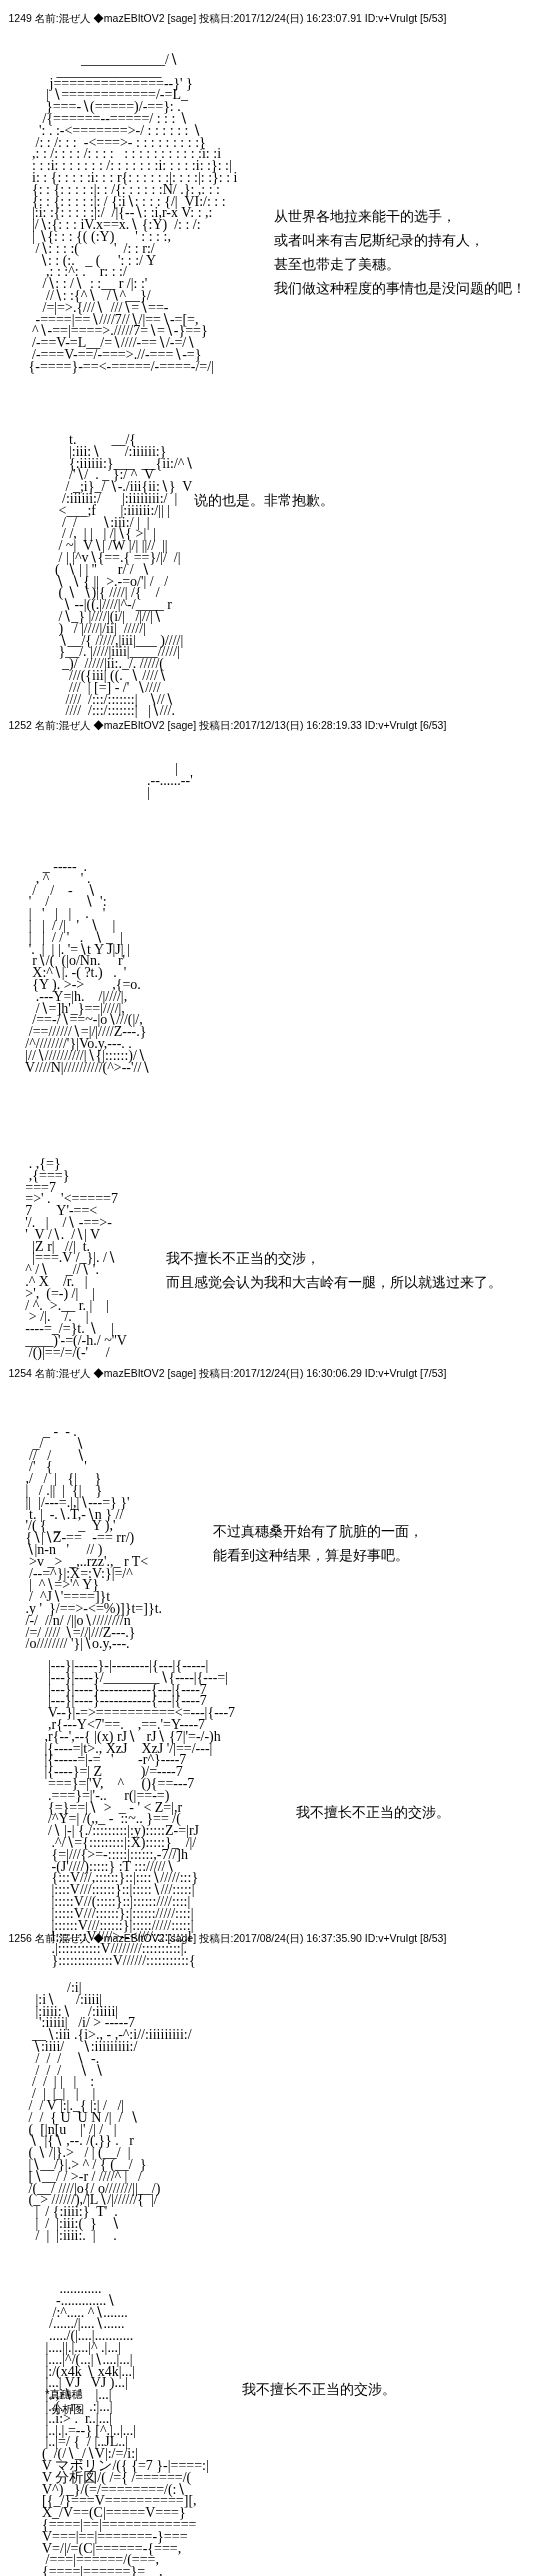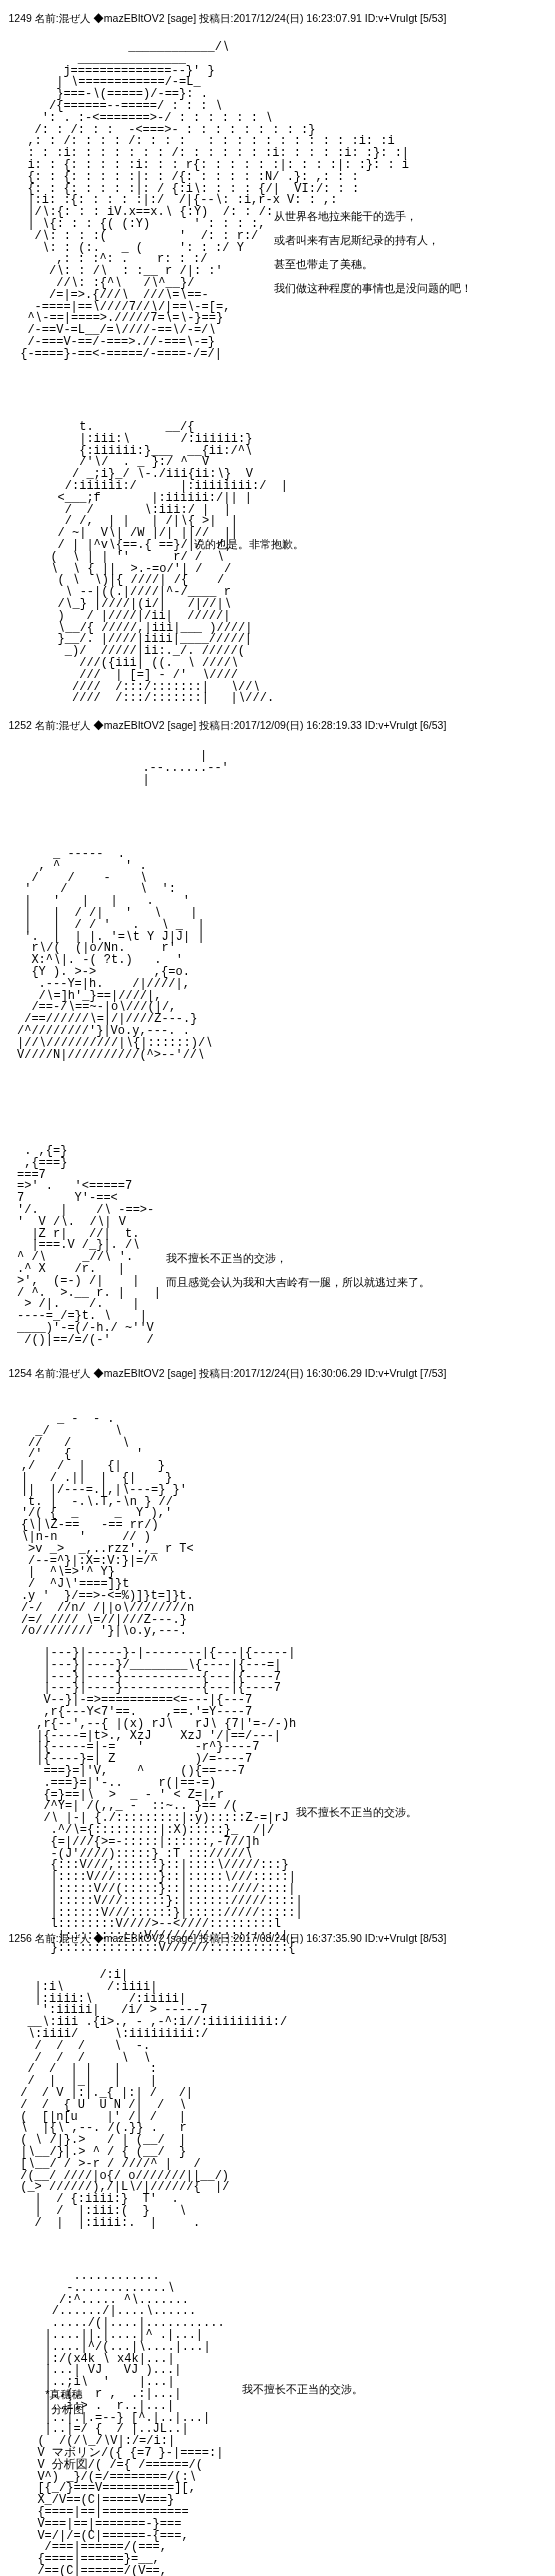--- a/index.html
+++ b/index.html
@@ -16,30 +16,30 @@
   .hdr{
     position:absolute;
     font-size:10.5px;
     line-height:13px;
     white-space:pre;
     color:#000000;
     font-family:"Liberation Sans", sans-serif;
   }
   .aa{
     position:absolute;
-    margin:0;
-    font-family:Liberation Mono, monospace;
-    font-size:12px;
+    margin:12px;
+    font-family:Liberation Serif, serif;
+    font-size:14px;
     line-height:11.8px;
     white-space:pre;
     color:#000000;
   }
   .dlg{
     position:absolute;
-    font-size:11px;
+    font-size:14px;
     line-height:24px;
     white-space:pre;
     color:#000000;
     font-family:"Liberation Sans", sans-serif;
   }
   .lbl{
     position:absolute;
     font-size:11px;
     line-height:15px;
     white-space:pre;
@@ -102,23 +102,23 @@
     ∖ --|((.|////|^-/____ r
    /∖_} |////|(i/|   /|//|∖
    )   / |////|/ii|  /////|
    ∖__/{ /////,|iii|___ )////|
    }__/. |////|iiii|____/////|
     _)/  /////|ii:._/. /////(
       ///({iii| ((.  ∖ ////∖
       ///  | [=] - /'  ∖////
      ////  /:::/:::::::|   ∖//∖
      ////  /:::/:::::::|   |∖///.</pre>
-  <div class="dlg" style="left:194px;top:532px">说的也是。非常抱歉。</div>
-
-  <div class="hdr" style="left:8.5px;top:719px">1252 名前:混ぜ人 ◆mazEBItOV2 [sage] 投稿日:2017/12/09(日) 16:28:19.33 ID:v+VruIgt [6/53]</div>
+  <div class="dlg" style="left:194px;top:488px">说的也是。非常抱歉。</div>
+
+  <div class="hdr" style="left:8.5px;top:719px">1252 名前:混ぜ人 ◆mazEBItOV2 [sage] 投稿日:2017/12/13(日) 16:28:19.33 ID:v+VruIgt [6/53]</div>
   <pre class="aa" style="left:128px;top:751px">          |
   .--......--'
   |</pre>
   <pre class="aa" style="left:9.8px;top:849px">      _ -----  .
     , ^         ' .
    /    /    -    ∖
   '    /          ∖  ':
   |   '   |   |    .    '
   |   |  / /|   '   ∖    |
   |   |  / / '   .   ∖ _  |
@@ -166,20 +166,22 @@
   {∖|∖Z-==   -== rr/)
   ∖|n-n   '     // )
    &gt;v _&gt;  _,..rzz'.,_ r T&lt;
    /--=^}|:X=:V:}|=/^
    |  ^∖=&gt;'^ Y}
    /  ^J∖'====]}t
   .y '  }/==&gt;-&lt;=%)]}t=]}t.
   /-/  //n/ /||o∖////////n
   /=/ //// ∖=//|///Z---.}
   /o//////// '}|∖o.y,---.</pre>
+  <div class="dlg" style="left:213px;top:1519px">不过真穗桑开始有了肮脏的一面，
+能看到这种结果，算是好事吧。</div>
   <pre class="aa" style="left:29px;top:1648px">  |---}|-----}-|--------|{---|{-----|
   |---}|----}/________∖{----|{---=|
   |---}|----}-----------{---|{----7
   |---}|----}-----------{---|{----7
   V--}|-=&gt;==========&lt;=---|{---7
   ,r{---Y&lt;7'==.    ,==.'=Y----7
  ,r{--',--{ |(x) rJ∖   rJ∖ {7|'=-/-)h
  |{----=|t&gt;., XzJ    XzJ '/|==/---|
  |{-----=|-=   '       -r^}----7
  |{----}=| Z           )/=----7

